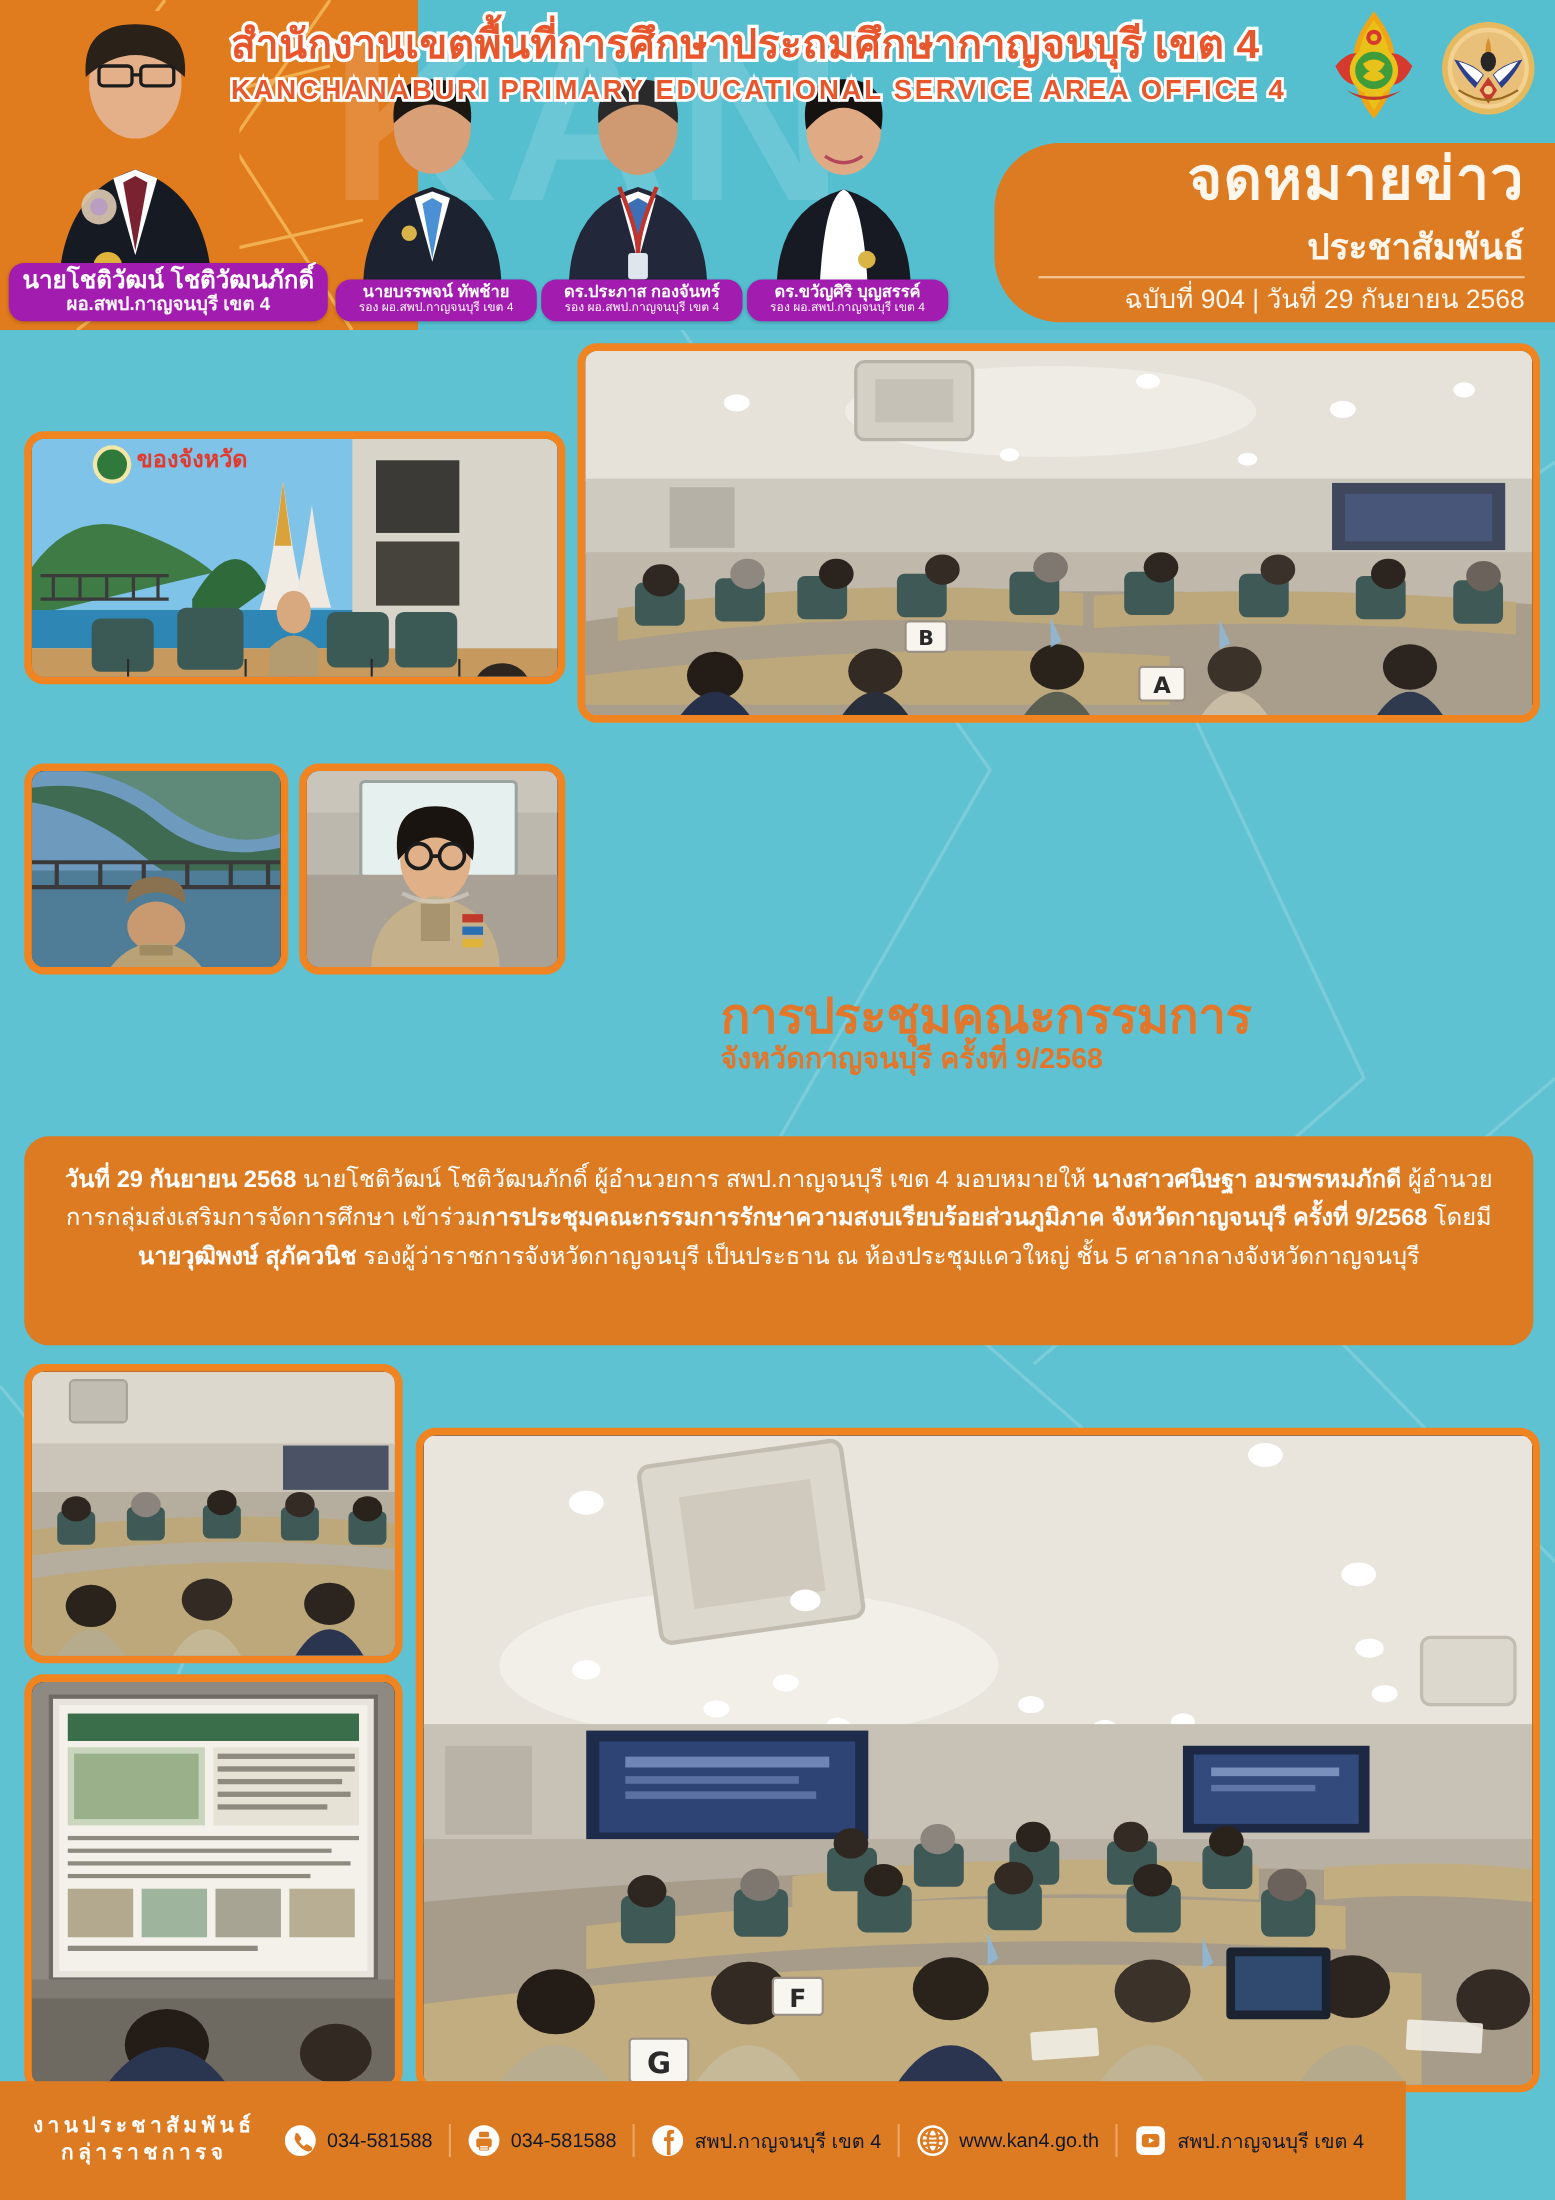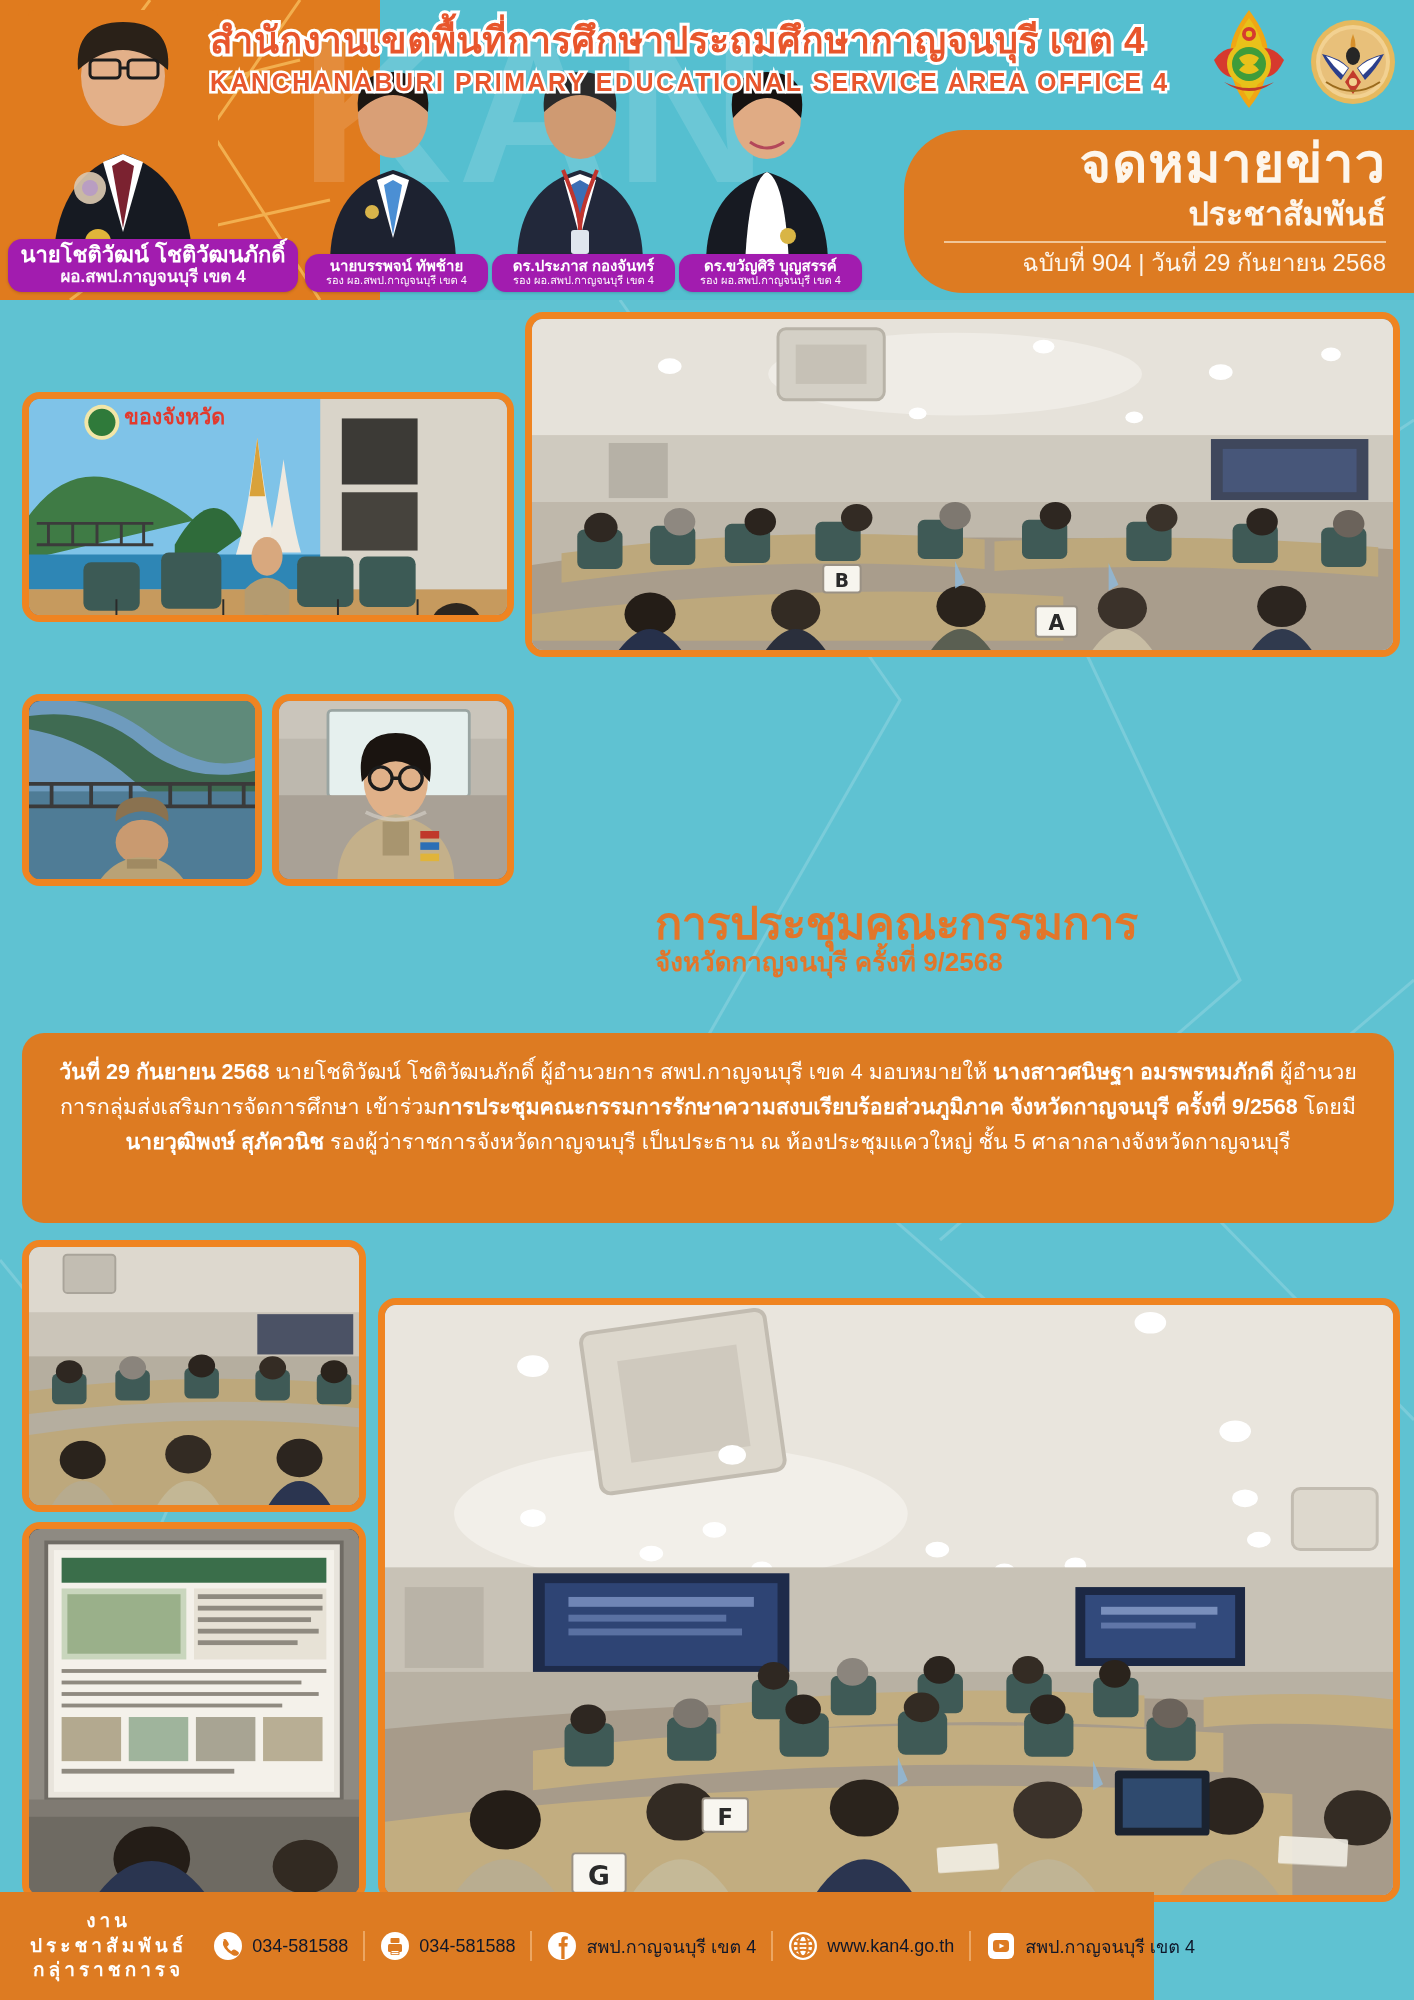--- a/index.html
+++ b/index.html
@@ -99,21 +99,21 @@
     position:absolute; right:0; top:130px;
     width:510px; height:163px;
     background:#dd7b22;
     border-radius:60px 0 0 60px;
     z-index:7;
     padding:6px 28px 0 40px;
     text-align:right;
     color:#fdf6ec;
   }
   .nb-l1 { font-size:54px; font-weight:bold; line-height:1.0; letter-spacing:1px; }
-  .nb-l2 { font-size:32px; font-weight:bold; line-height:1.15; margin-top:6px; }
+  .nb-l2 { font-size:32px; font-weight:bold; line-height:1.15; margin-top:16px; }
   .nb-rule { height:2px; background:#f6d9b6; margin:8px 0 6px; opacity:.8; }
   .nb-issue { font-size:24px; line-height:1.15; }
 
   
   .frame {
     position:absolute;
     border:7px solid #ef8421;
     border-radius:18px;
     overflow:hidden;
     background:#223;
@@ -136,21 +136,21 @@
     color:#ffffff;
     padding:22px 34px;
     text-align:center;
     font-size:21.5px; line-height:1.62;
     z-index:6;
   }
   .bodybox b { font-weight:bold; }
 
   
   .footer {
-    position:absolute; left:0; bottom:0; width:1154px; height:108px;
+    position:absolute; left:0; bottom:0; width:1278px; height:108px;
     background:#dd7b22; z-index:6;
     display:flex; align-items:center;
   }
   .ft-left {
     margin-left:30px; color:#ffffff; text-align:center; line-height:1.3;
     font-weight:bold; letter-spacing:4px;
   }
   .ft-left .l1 { font-size:19px; }
   .ft-left .l2 { font-size:19px; }
   .ft-items { display:flex; align-items:center; margin-left:26px; }

